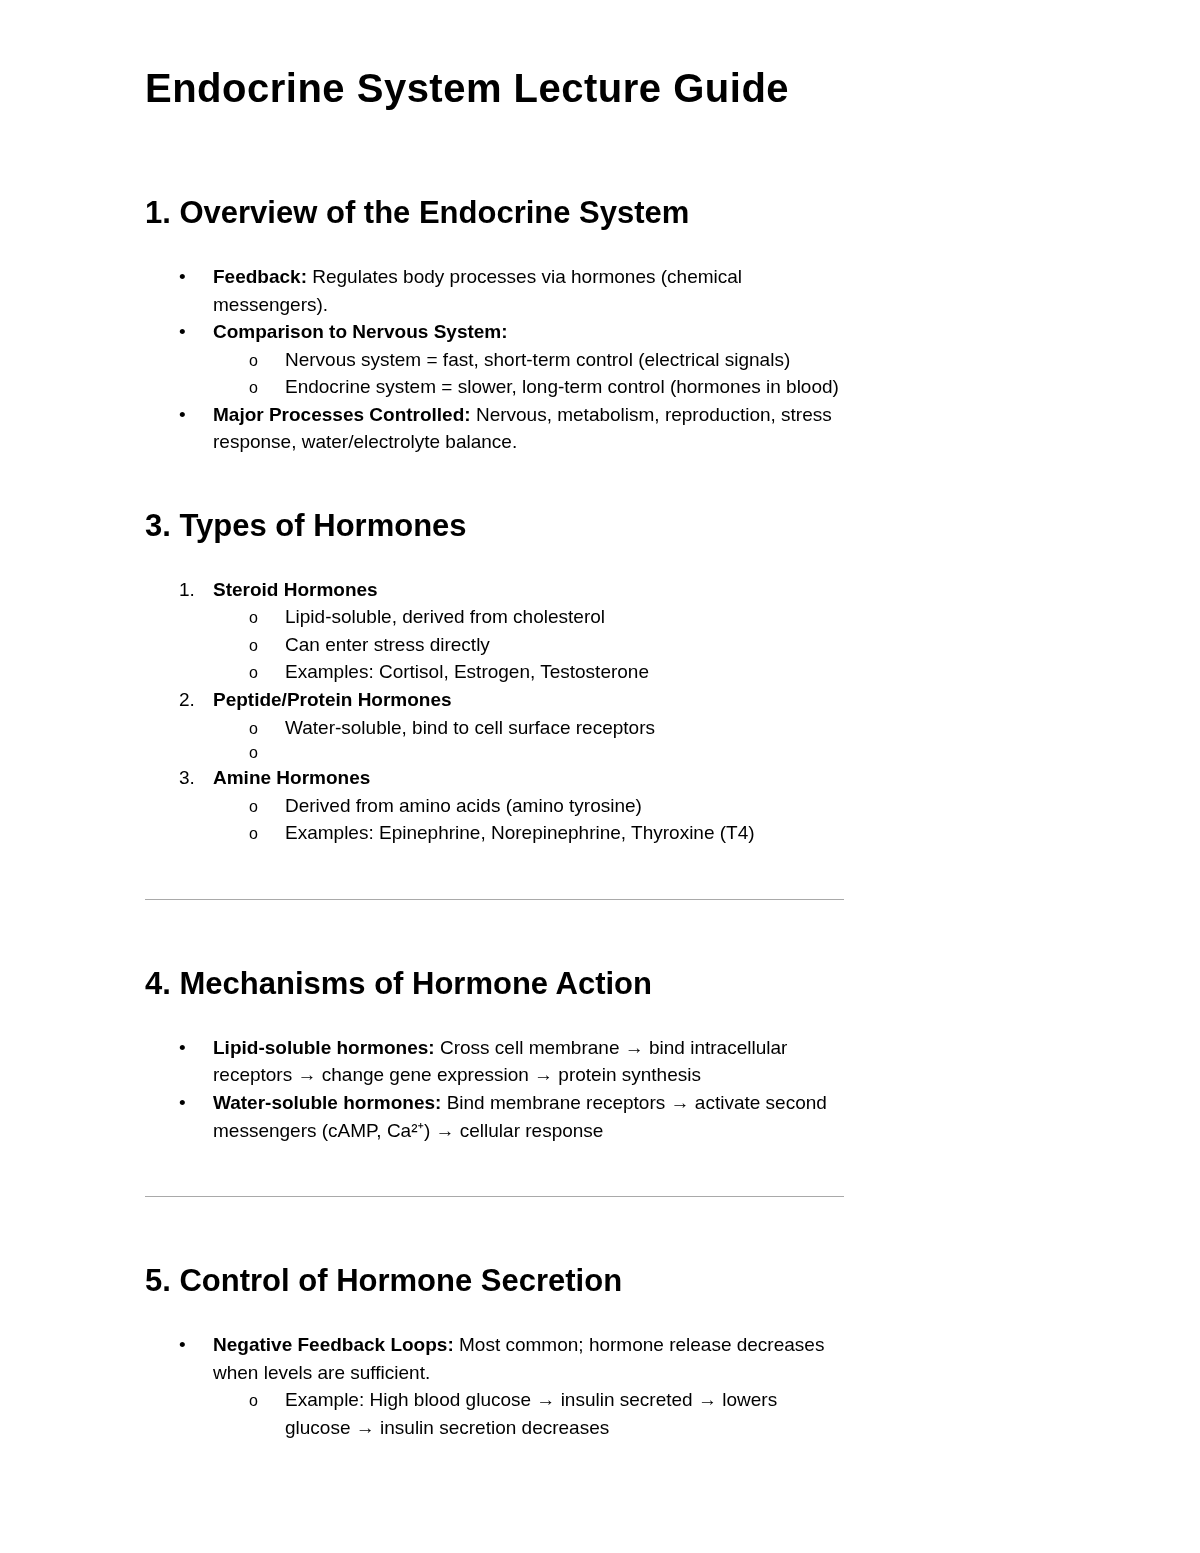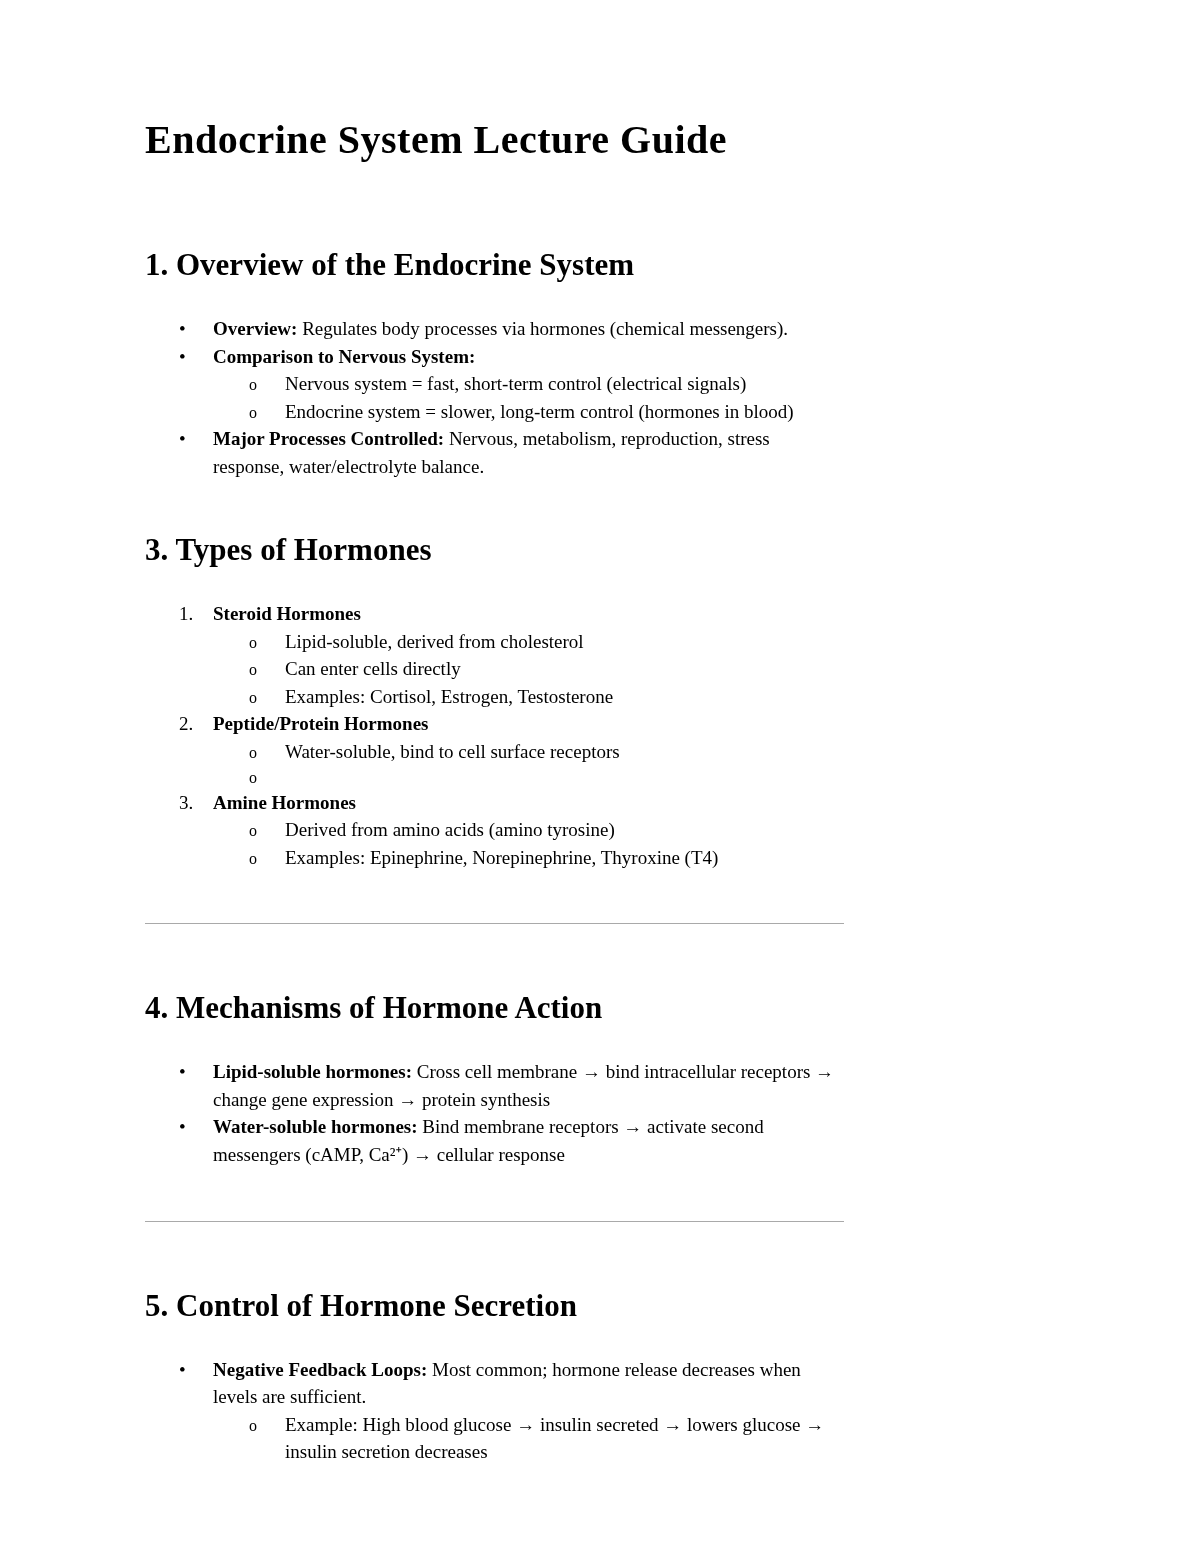--- a/index.html
+++ b/index.html
@@ -5,23 +5,23 @@
   html, body {
     margin: 0;
     padding: 0;
     background: #ffffff;
   }
   .page {
     position: relative;
     width: 989px;
     height: 1553px;
     box-sizing: border-box;
-    padding: 116px 145px 40px 145px;
+    padding: 66px 145px 40px 145px;
     background: #ffffff;
-    font-family: Liberation Serif, serif;
+    font-family: Liberation Sans, sans-serif;
     color: #000000;
     overflow: hidden;
   }
   .doc-title {
     font-size: 40px;
     font-weight: bold;
     margin: 0 0 84px 0;
     letter-spacing: 0.5px;
   }
   .sec {
@@ -76,21 +76,21 @@
 <div class="page">
 
   <h1 class="doc-title">Endocrine System Lecture Guide</h1>
 
   <section class="sec">
     <h2 class="sec-heading">1. Overview of the Endocrine System</h2>
     <div class="list">
 
       <div class="li l1">
         <span class="m">•</span>
-        <span class="c"><b>Overview:</b><span> Regulates body processes via hormones (chemical messengers).</span></span>
+        <span class="c"><b>Feedback:</b><span> Regulates body processes via hormones (chemical messengers).</span></span>
       </div>
 
       <div class="li l1">
         <span class="m">•</span>
         <span class="c"><b>Comparison to Nervous System:</b></span>
       </div>
       <div class="li l2">
         <span class="m">o</span>
         <span class="c">Nervous system = fast, short-term control (electrical signals)</span>
       </div>
@@ -114,21 +114,21 @@
       <div class="li l1">
         <span class="m">1.</span>
         <span class="c"><b>Steroid Hormones</b></span>
       </div>
       <div class="li l2">
         <span class="m">o</span>
         <span class="c">Lipid-soluble, derived from cholesterol</span>
       </div>
       <div class="li l2">
         <span class="m">o</span>
-        <span class="c">Can enter cells directly</span>
+        <span class="c">Can enter stress directly</span>
       </div>
       <div class="li l2">
         <span class="m">o</span>
         <span class="c">Examples: Cortisol, Estrogen, Testosterone</span>
       </div>
 
       <div class="li l1">
         <span class="m">2.</span>
         <span class="c"><b>Peptide/Protein Hormones</b></span>
       </div>

